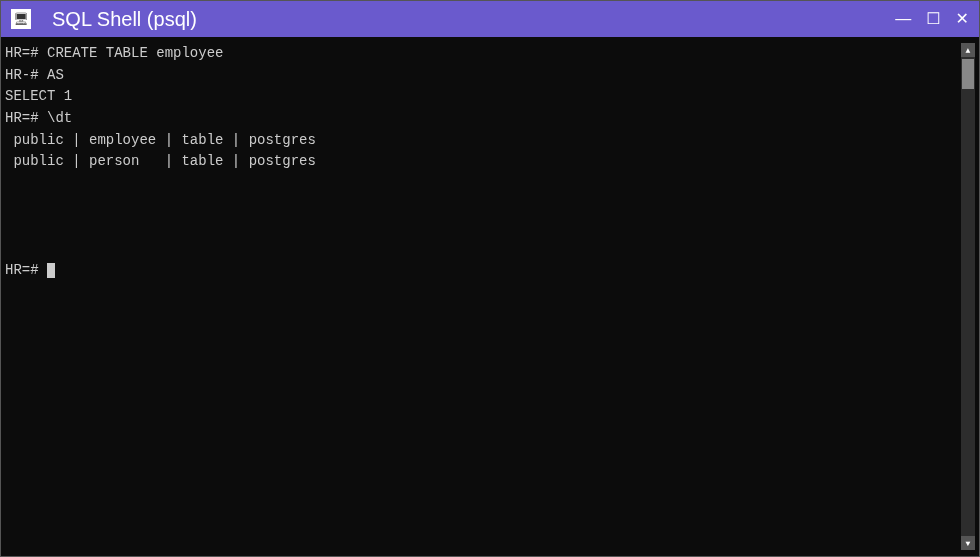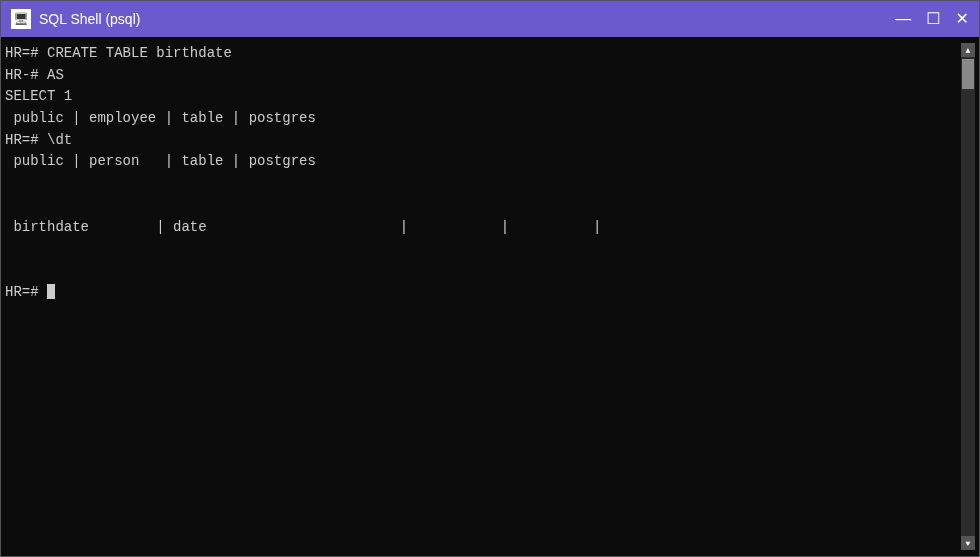--- a/index.html
+++ b/index.html
@@ -37,22 +37,23 @@
       background: #fff;
       display: flex;
       align-items: center;
       justify-content: center;
       font-size: 12px;
       color: #333;
     }
 
     .titlebar-title {
       color: white;
-      font-size: 14px;
+      font-size: 20px;
       font-family: 'Segoe UI', Arial, sans-serif;
+      margin-left: 13px;
     }
 
     .titlebar-controls {
       position: absolute;
       right: 10px;
       top: 0;
       height: 100%;
       display: flex;
       align-items: center;
       gap: 15px;
@@ -151,29 +152,28 @@
     <span class="titlebar-title">SQL Shell (psql)</span>
     <div class="titlebar-controls">
       <span class="titlebar-btn">—</span>
       <span class="titlebar-btn">☐</span>
       <span class="titlebar-btn">✕</span>
     </div>
   </div>
 
   <div class="terminal-body">
     <div class="terminal-content">
-      <div class="line">HR=# CREATE TABLE birthdate</div>
+      <div class="line">HR=# CREATE TABLE employee</div>
       <div class="line">HR-# AS</div>
       <div class="line">SELECT 1</div>
+      <div class="line">HR=# \dt</div>
       <div class="line"> public | employee | table | postgres</div>
-      <div class="line">HR=# \dt</div>
       <div class="line"> public | person   | table | postgres</div>
       <div class="line empty"></div>
       <div class="line empty"></div>
-      <div class="line"> birthdate        | date                       |           |          |        </div>
       <div class="line empty"></div>
       <div class="line empty"></div>
       <div class="line">HR=# <span class="cursor"></span></div>
     </div>
     <div class="scrollbar">
       <div class="scrollbar-up">▲</div>
       <div class="scrollbar-thumb"></div>
       <div class="scrollbar-down">▼</div>
     </div>
   </div>

